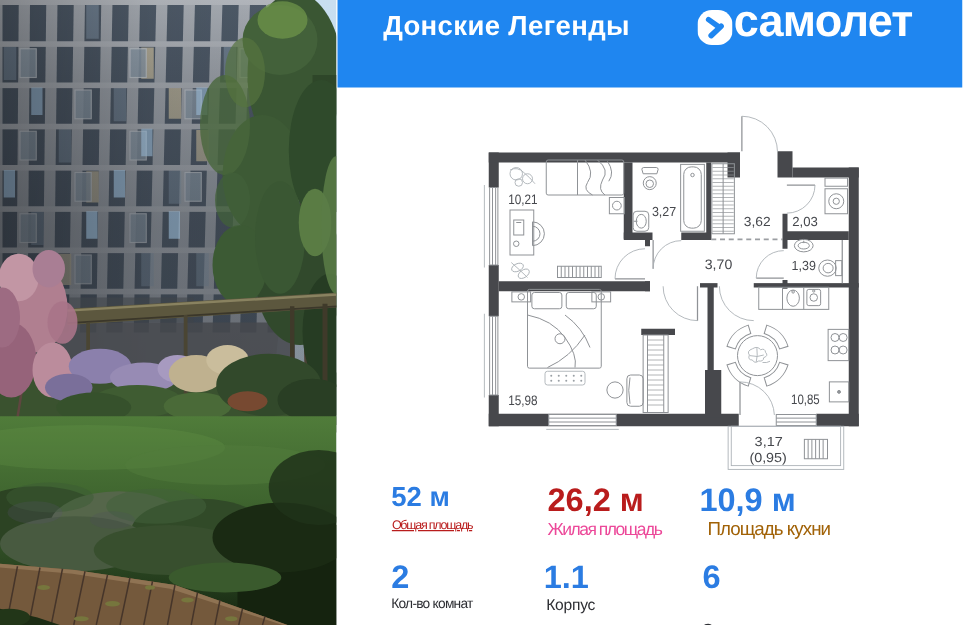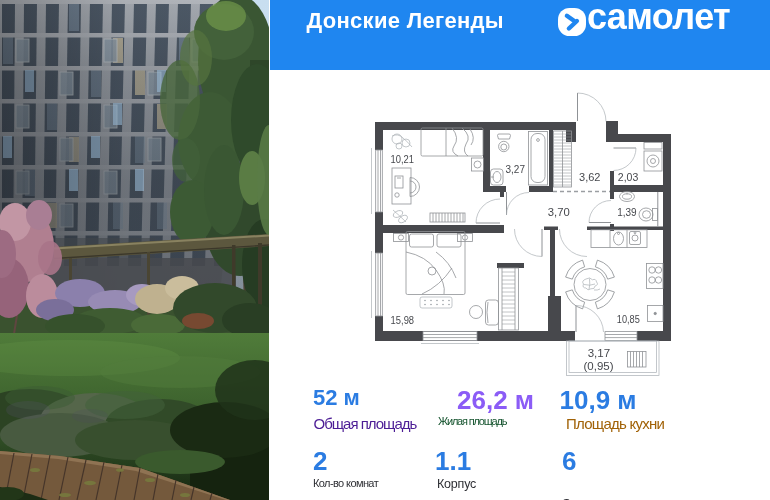--- a/index.html
+++ b/index.html
@@ -246,21 +246,21 @@
   <rect x="0" y="0" width="28" height="28" rx="11.5" fill="#ffffff"></rect>
   <g stroke="#1f86f0" stroke-width="4.4" stroke-linecap="round">
     <line x1="8.9" y1="7.7" x2="16.3" y2="13.0"></line>
     <line x1="18.9" y1="13.0" x2="10.9" y2="20.5"></line>
   </g>
 </svg>
 </div>
 
 <div class="abs" style="left:587px;top:-4px;color:#ffffff;font-size:36px;font-weight:bold;letter-spacing:-0.6px;">самолет</div>
 
-<div class="abs" style="left:360px;top:85px;width:320px;height:300px;transform:translateZ(0);">
+<div class="abs" style="left:376px;top:85px;width:320px;height:300px;transform:translateZ(0);">
 <svg width="320" height="300" viewBox="360 85 320 300">
   <g id="plan" fill="none" stroke="none">
     <style>
       .w{fill:#47484c;}
       .t{stroke:#8f9296;stroke-width:0.8;fill:none;}
       .t2{stroke:#aab0b5;stroke-width:0.7;fill:none;}
       .lbl{font-family:"Liberation Sans",sans-serif;font-size:11px;fill:#46484d;}
       .lbls{font-family:"Liberation Sans",sans-serif;font-size:10.5px;fill:#46484d;}
     </style>
 
@@ -621,24 +621,24 @@
       <line x1="642.5" y1="351.5" x2="642.5" y2="367"></line>
     </g>
 
     <text class="lbls" x="587.7" y="356.5" textLength="22.5" lengthAdjust="spacingAndGlyphs">3,17</text>
     <text class="lbls" x="583.5" y="369.5" textLength="30" lengthAdjust="spacingAndGlyphs">(0,95)</text>
   </g>
 </svg>
 </div>
 
 <div class="abs" style="left:313px;top:384.5px;color:#2b7ce2;font-size:22px;font-weight:bold;">52 м</div>
-<div class="abs" style="left:313.5px;top:415px;color:#4c1d95;font-size:15px;letter-spacing:-1px;">Общая площадь</div>
-
-<div class="abs" style="left:457px;top:384.5px;color:#8b5cf6;font-size:26px;font-weight:bold;">26,2 м</div>
-<div class="abs" style="left:438px;top:415px;color:#14532d;font-size:11px;letter-spacing:-1.2px;">Жилая площадь</div>
+<div class="abs" style="left:313.5px;top:415px;color:#b91c1c;font-size:10px;letter-spacing:-1px;text-decoration:underline;">Общая площадь</div>
+
+<div class="abs" style="left:438px;top:384.5px;color:#b91c1c;font-size:26px;font-weight:bold;">26,2 м</div>
+<div class="abs" style="left:438px;top:415px;color:#ec4899;font-size:14px;letter-spacing:-1.2px;">Жилая площадь</div>
 
 <div class="abs" style="left:559.5px;top:384.5px;color:#2b7ce2;font-size:26px;font-weight:bold;">10,9 м</div>
 <div class="abs" style="left:566px;top:415px;color:#a16207;font-size:15px;letter-spacing:-0.75px;">Площадь кухни</div>
 
 <div class="abs" style="left:313px;top:445.5px;color:#2b7ce2;font-size:26px;font-weight:bold;">2</div>
 <div class="abs" style="left:313px;top:476.5px;color:#2e2f34;font-size:11px;letter-spacing:-0.6px;">Кол-во комнат</div>
 
 <div class="abs" style="left:435px;top:445.5px;color:#2b7ce2;font-size:26px;font-weight:bold;">1.1</div>
 <div class="abs" style="left:437px;top:476.5px;color:#2e2f34;font-size:12.5px;letter-spacing:-0.2px;">Корпус</div>
 

